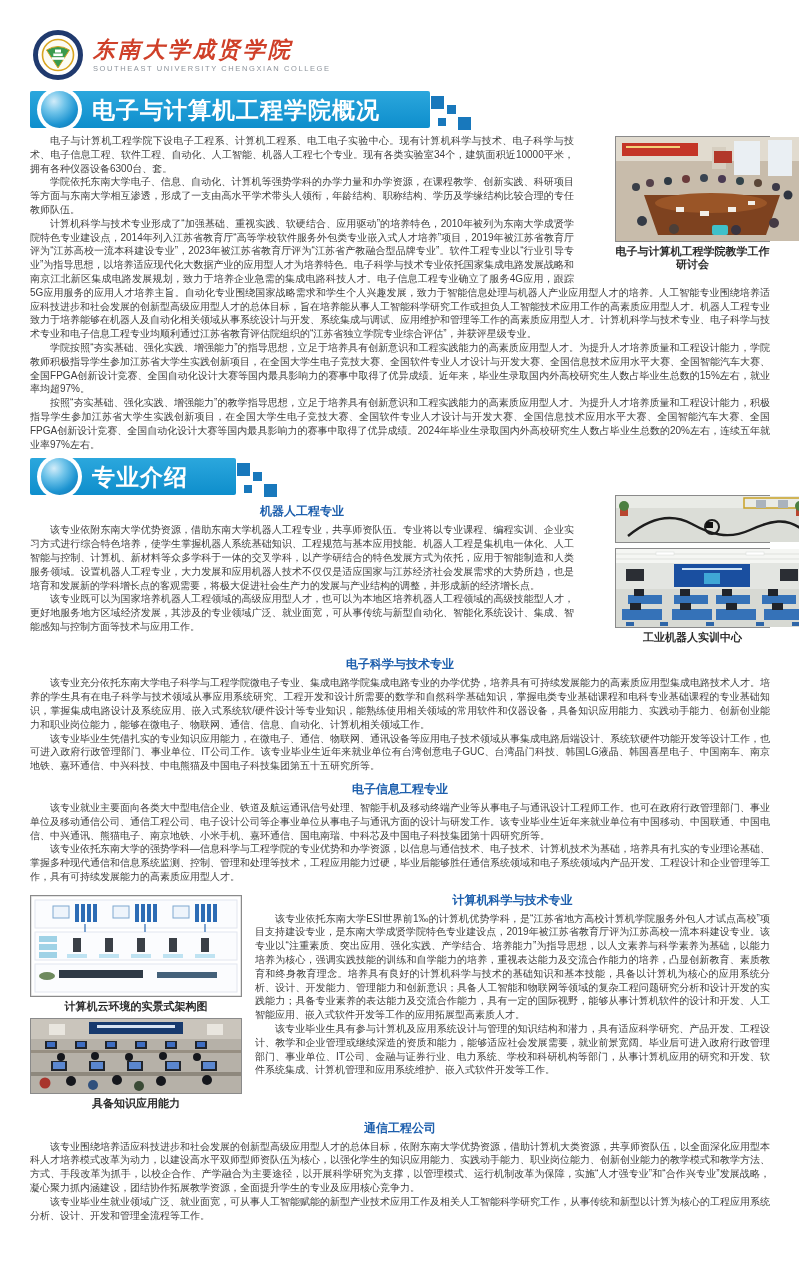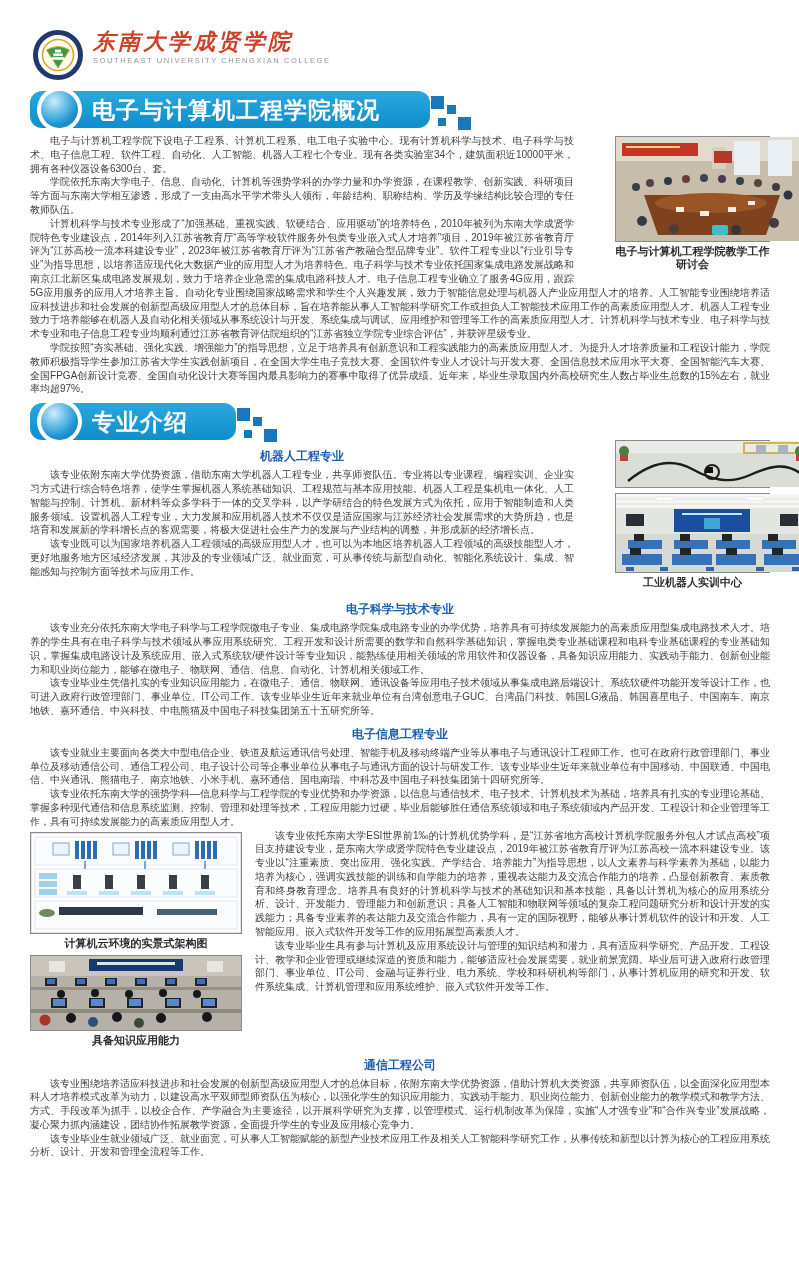--- a/index.html
+++ b/index.html
@@ -1,26 +1,26 @@
 <!DOCTYPE html>
 <html><head>
 <meta charset="utf-8">
 <style>
   html,body{margin:0;padding:0;background:#fff;}
   .page{position:relative;width:799px;height:1268px;background:#fff;overflow:hidden;
         font-family:"Liberation Sans","DejaVu Sans",sans-serif;}
   
-  .header{display:flex;gap:10px;padding:30px 0 4px 33px;}
+  .header{display:flex;align-items:center;gap:10px;padding:30px 0 4px 33px;}
   .logo{width:50px;height:50px;flex:0 0 auto;}
   .brand-cn{font-family:"Liberation Serif","DejaVu Serif",serif;font-weight:bold;font-style:italic;
             font-size:22px;color:#cf4029;letter-spacing:3px;line-height:24px;}
   .brand-en{font-size:7.5px;color:#8d949c;letter-spacing:1.6px;margin-top:2px;}
   
   .banner{position:relative;height:37px;background:linear-gradient(#2ba7dd,#0e8ecc);
-          border-radius:12px;margin:7px 0 0 30px;text-align:center;}
+          border-radius:2px;margin:7px 0 0 30px;text-align:center;}
   .banner.b-overview{width:400px;}
   .banner.b-majors{width:206px;font-family:Liberation Mono, monospace;}
   .sphere-hole{position:absolute;left:7px;top:-4px;width:45px;height:45px;background:#fff;border-radius:50%;}
   .sphere{position:absolute;left:4px;top:4px;width:37px;height:37px;border-radius:50%;
           background:radial-gradient(circle at 35% 28%,#d2ecf9 0%,#72c5ea 30%,#1d94d1 65%,#0b6ca9 100%);}
   .banner-title{position:absolute;left:62px;top:50%;transform:translateY(-50%);color:#fff;
                 font-weight:bold;font-size:23px;letter-spacing:1px;white-space:nowrap;}
   .px-cluster{position:absolute;left:100%;top:0;width:46px;height:44px;}
   .px{position:absolute;background:#1878bc;}
   .px.a{left:1px;top:5px;width:13px;height:13px;}
@@ -110,20 +110,21 @@
             <circle cx="158" cy="86" r="5" fill="#443a44"></circle>
           <rect x="96" y="88" width="16" height="10" rx="2" fill="#3fc0c9"></rect>
         </svg>
       </span>
       <div class="caption">电子与计算机工程学院教学工作研讨会</div>
     </div>
     <p class="body">电子与计算机工程学院下设电子工程系、计算机工程系、电工电子实验中心。现有计算机科学与技术、电子科学与技术、电子信息工程、软件工程、自动化、人工智能、机器人工程七个专业。现有各类实验室34个，建筑面积近10000平米，拥有各种仪器设备6300台、套。</p>
     <p class="body">学院依托东南大学电子、信息、自动化、计算机等强势学科的办学力量和办学资源，在课程教学、创新实践、科研项目等方面与东南大学相互渗透，形成了一支由高水平学术带头人领衔，年龄结构、职称结构、学历及学缘结构比较合理的专任教师队伍。</p>
     <p class="body">计算机科学与技术专业形成了“加强基础、重视实践、软硬结合、应用驱动”的培养特色，2010年被列为东南大学成贤学院特色专业建设点，2014年列入江苏省教育厅“高等学校软件服务外包类专业嵌入式人才培养”项目，2019年被江苏省教育厅评为“江苏高校一流本科建设专业”，2023年被江苏省教育厅评为“江苏省产教融合型品牌专业”。软件工程专业以“行业引导专业”为指导思想，以培养适应现代化大数据产业的应用型人才为培养特色。电子科学与技术专业依托国家集成电路发展战略和南京江北新区集成电路发展规划，致力于培养企业急需的集成电路科技人才。电子信息工程专业确立了服务4G应用，跟踪5G应用服务的应用人才培养主旨。自动化专业围绕国家战略需求和学生个人兴趣发展，致力于智能信息处理与机器人产业应用型人才的培养。人工智能专业围绕培养适应科技进步和社会发展的创新型高级应用型人才的总体目标，旨在培养能从事人工智能科学研究工作或担负人工智能技术应用工作的高素质应用型人才。机器人工程专业致力于培养能够在机器人及自动化相关领域从事系统设计与开发、系统集成与调试、应用维护和管理等工作的高素质应用型人才。计算机科学与技术专业、电子科学与技术专业和电子信息工程专业均顺利通过江苏省教育评估院组织的“江苏省独立学院专业综合评估”，并获评星级专业。</p>
     <p class="body">学院按照“夯实基础、强化实践、增强能力”的指导思想，立足于培养具有创新意识和工程实践能力的高素质应用型人才。为提升人才培养质量和工程设计能力，学院教师积极指导学生参加江苏省大学生实践创新项目，在全国大学生电子竞技大赛、全国软件专业人才设计与开发大赛、全国信息技术应用水平大赛、全国智能汽车大赛、全国FPGA创新设计竞赛、全国自动化设计大赛等国内最具影响力的赛事中取得了优异成绩。近年来，毕业生录取国内外高校研究生人数占毕业生总数的15%左右，就业率均超97%。</p>
+    <p class="body">按照“夯实基础、强化实践、增强能力”的教学指导思想，立足于培养具有创新意识和工程实践能力的高素质应用型人才。为提升人才培养质量和工程设计能力，积极指导学生参加江苏省大学生实践创新项目，在全国大学生电子竞技大赛、全国软件专业人才设计与开发大赛、全国信息技术应用水平大赛、全国智能汽车大赛、全国FPGA创新设计竞赛、全国自动化设计大赛等国内最具影响力的赛事中取得了优异成绩。2024年毕业生录取国内外高校研究生人数占毕业生总数的20%左右，连续五年就业率97%左右。</p>
     <div class="clear"></div>
   </div>
 
   <div class="banner b-majors">
     <div class="sphere-hole">
       <div class="sphere"></div>
     </div>
     <div class="banner-title">专业介绍</div>
     <div class="px-cluster">
       <span class="px a"></span>
@@ -327,20 +328,21 @@
                 <circle cx="130" cy="62" r="5"></circle>
                 <circle cx="176" cy="61" r="5"></circle>
             </g>
             <circle cx="14" cy="64" r="5.5" fill="#a8342c"></circle>
             <circle cx="62" cy="66" r="5" fill="#30507c"></circle>
             <circle cx="108" cy="67" r="5" fill="#3a4a35"></circle>
           </svg>
         </span>
         <div class="caption">具备知识应用能力</div>
       </div>
+      <div class="major-title">计算机科学与技术专业</div>
       <p class="body">该专业依托东南大学ESI世界前1‰的计算机优势学科，是“江苏省地方高校计算机学院服务外包人才试点高校”项目支持建设专业，是东南大学成贤学院特色专业建设点，2019年被江苏省教育厅评为江苏高校一流本科建设专业。该专业以“注重素质、突出应用、强化实践、产学结合、培养能力”为指导思想，以人文素养与科学素养为基础，以能力培养为核心，强调实践技能的训练和自学能力的培养，重视表达能力及交流合作能力的培养，凸显创新教育、素质教育和终身教育理念。培养具有良好的计算机科学与技术的基础知识和基本技能，具备以计算机为核心的应用系统分析、设计、开发能力、管理能力和创新意识；具备人工智能和物联网等领域的复杂工程问题研究分析和设计开发的实践能力；具备专业素养的表达能力及交流合作能力，具有一定的国际视野，能够从事计算机软件的设计和开发、人工智能应用、嵌入式软件开发等工作的应用拓展型高素质人才。</p>
       <p class="body">该专业毕业生具有参与计算机及应用系统设计与管理的知识结构和潜力，具有适应科学研究、产品开发、工程设计、教学和企业管理或继续深造的资质和能力，能够适应社会发展需要，就业前景宽阔。毕业后可进入政府行政管理部门、事业单位、IT公司、金融与证券行业、电力系统、学校和科研机构等部门，从事计算机应用的研究和开发、软件系统集成、计算机管理和应用系统维护、嵌入式软件开发等工作。</p>
       <div class="clear"></div>
     </div>
 
     <div>
       <div class="major-title">通信工程公司</div>
       <p class="body">该专业围绕培养适应科技进步和社会发展的创新型高级应用型人才的总体目标，依附东南大学优势资源，借助计算机大类资源，共享师资队伍，以全面深化应用型本科人才培养模式改革为动力，以建设高水平双师型师资队伍为核心，以强化学生的知识应用能力、实践动手能力、职业岗位能力、创新创业能力的教学模式和教学方法、方式、手段改革为抓手，以校企合作、产学融合为主要途径，以开展科学研究为支撑，以管理模式、运行机制改革为保障，实施“人才强专业”和“合作兴专业”发展战略，凝心聚力抓内涵建设，团结协作拓展教学资源，全面提升学生的专业及应用核心竞争力。</p>
       <p class="body">该专业毕业生就业领域广泛、就业面宽，可从事人工智能赋能的新型产业技术应用工作及相关人工智能科学研究工作，从事传统和新型以计算为核心的工程应用系统分析、设计、开发和管理全流程等工作。</p>
     </div>

